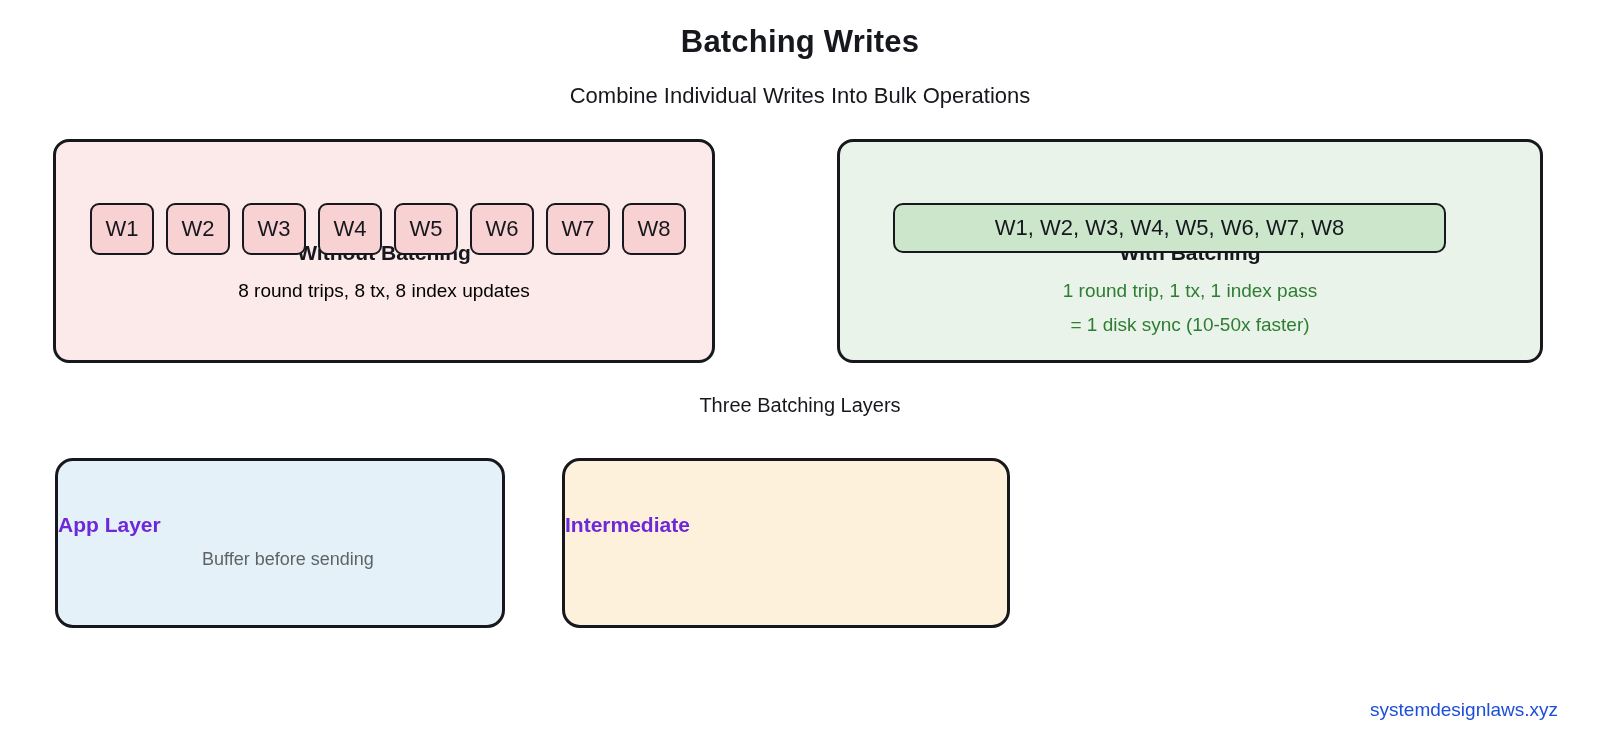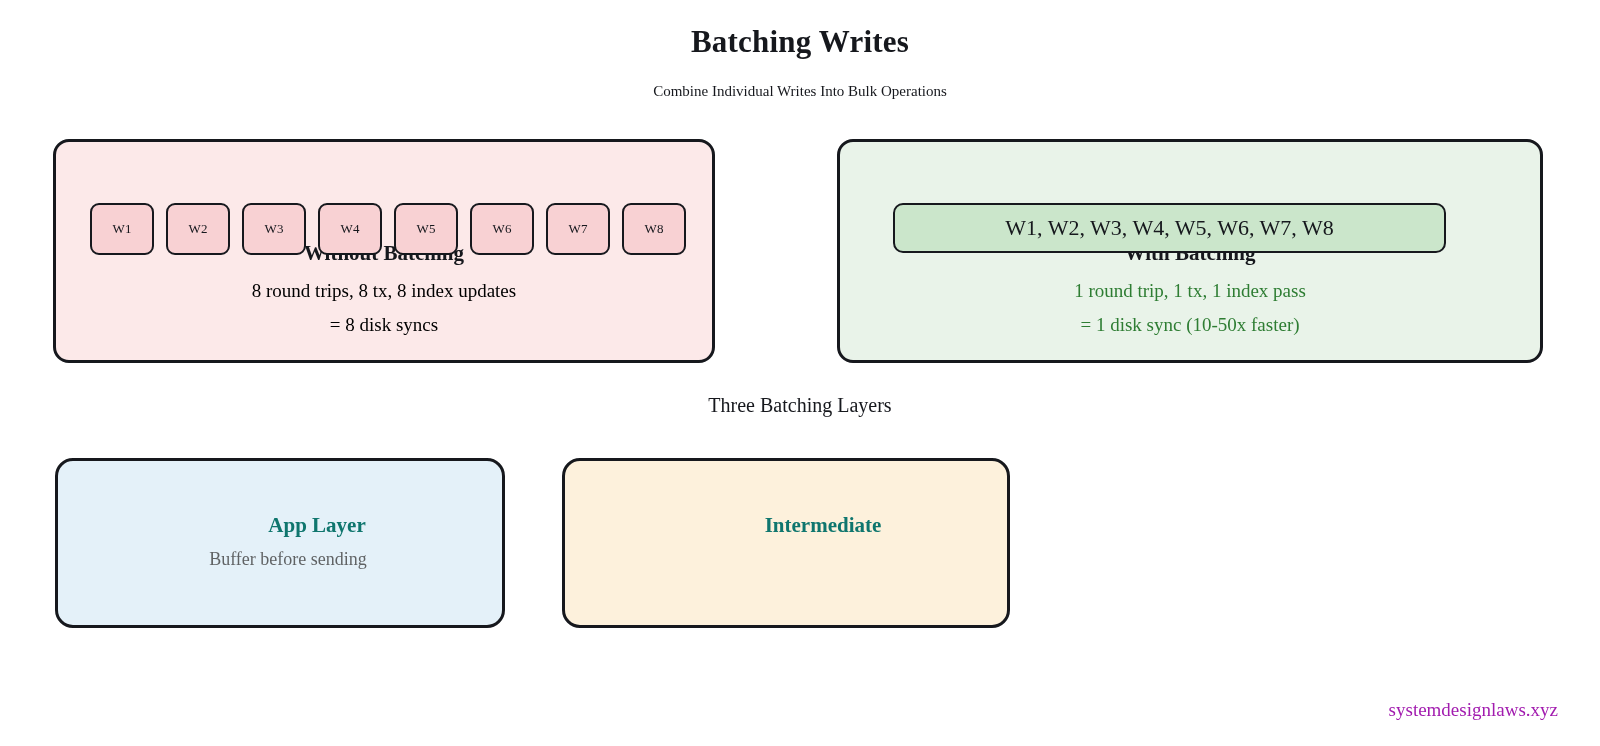--- a/index.html
+++ b/index.html
@@ -1,22 +1,22 @@
 <!DOCTYPE html>
 <html><head>
 <meta charset="utf-8">
 <style>
   html,body{margin:0;padding:0;background:#ffffff;}
   #canvas{
     position:relative;width:1600px;height:746px;background:#ffffff;
-    font-family:Liberation Serif, serif;color:#16181d;overflow:hidden;
+    font-family:Liberation Sans, sans-serif;color:#16181d;overflow:hidden;
   }
   .centered{position:absolute;left:0;width:100%;text-align:center;}
   #main-title{top:24px;font-size:31px;font-weight:700;letter-spacing:.2px;}
-  #main-subtitle{top:83px;font-size:15px;font-weight:400;}
+  #main-subtitle{top:83px;font-size:22px;font-weight:400;}
   #layers-heading{top:394px;font-size:20px;font-weight:400;}
 
   .panel{
     position:absolute;top:139px;height:218px;
     border:3px solid #16181d;border-radius:16px;box-sizing:content-box;
   }
   #panel-without{left:53px;width:656px;background:#fcE9e9;background:#fce9e9;}
   #panel-with{left:837px;width:700px;background:#e9f3e9;}
 
   .panel-heading{
@@ -28,47 +28,47 @@
   .stat.green{color:#2e7d33;}
   .stat.l1{top:138px;}
   .stat.l2{top:172px;}
 
   #write-row{
     position:absolute;left:34px;top:61px;display:flex;gap:12px;z-index:2;
   }
   .write-box{
     width:60px;height:48px;background:#f8d1d3;border:2.5px solid #16181d;
     border-radius:9px;display:flex;align-items:center;justify-content:center;
-    font-size:13px;color:#16181d;
+    font-size:22px;color:#16181d;
   }
   #batch-bar{
     position:absolute;left:53px;top:61px;width:549px;height:46px;z-index:2;
     background:#cbe6cb;border:2.5px solid #16181d;border-radius:10px;
     display:flex;align-items:center;justify-content:center;
     font-size:22px;color:#16181d;
   }
 
   .layer-box{
     position:absolute;top:458px;height:164px;
     border:3px solid #16181d;border-radius:18px;
   }
   #layer-app{left:55px;width:444px;background:#e4f1f9;}
   #layer-intermediate{left:562px;width:442px;background:#fdf1dc;}
   #layer-db{left:1068px;width:468px;background:#f5e9f6;}
   .layer-title{
-    position:absolute;left:0;width:100%;top:52px;text-align:center;
-    font-size:21px;font-weight:700;color:#0f766e;padding-left:37px;
+    position:absolute;left:0;width:100%;top:52px;
+    font-size:21px;font-weight:700;color:#6d28d9;
   }
   .overlap-wrap{position:absolute;left:8px;top:88px;width:100%;height:26px;}
   .overlap-wrap span{
     position:absolute;left:0;top:0;width:100%;text-align:center;
     font-size:18px;color:rgba(58,58,58,0.78);white-space:nowrap;
   }
   #watermark{
-    position:absolute;right:42px;top:699px;font-size:19px;color:#a21caf;
+    position:absolute;right:42px;top:699px;font-size:19px;color:#1d4ed8;
   }
 </style>
 </head>
 <body>
 
 <div id="canvas">
 
   <div class="centered" id="main-title">Batching Writes</div>
   <div class="centered" id="main-subtitle">Combine Individual Writes Into Bulk Operations</div>
 
@@ -78,21 +78,20 @@
       <div class="write-box">W1</div>
       <div class="write-box">W2</div>
       <div class="write-box">W3</div>
       <div class="write-box">W4</div>
       <div class="write-box">W5</div>
       <div class="write-box">W6</div>
       <div class="write-box">W7</div>
       <div class="write-box">W8</div>
     </div>
     <div class="stat red l1">8 round trips, 8 tx, 8 index updates</div>
-    <div class="stat red l2">= 8 disk syncs</div>
   </div>
 
   <div class="panel" id="panel-with">
     <div class="panel-heading">With Batching</div>
     <div id="batch-bar">W1, W2, W3, W4, W5, W6, W7, W8</div>
     <div class="stat green l1">1 round trip, 1 tx, 1 index pass</div>
     <div class="stat green l2">= 1 disk sync (10-50x faster)</div>
   </div>
 
   <div class="centered" id="layers-heading">Three Batching Layers</div>

